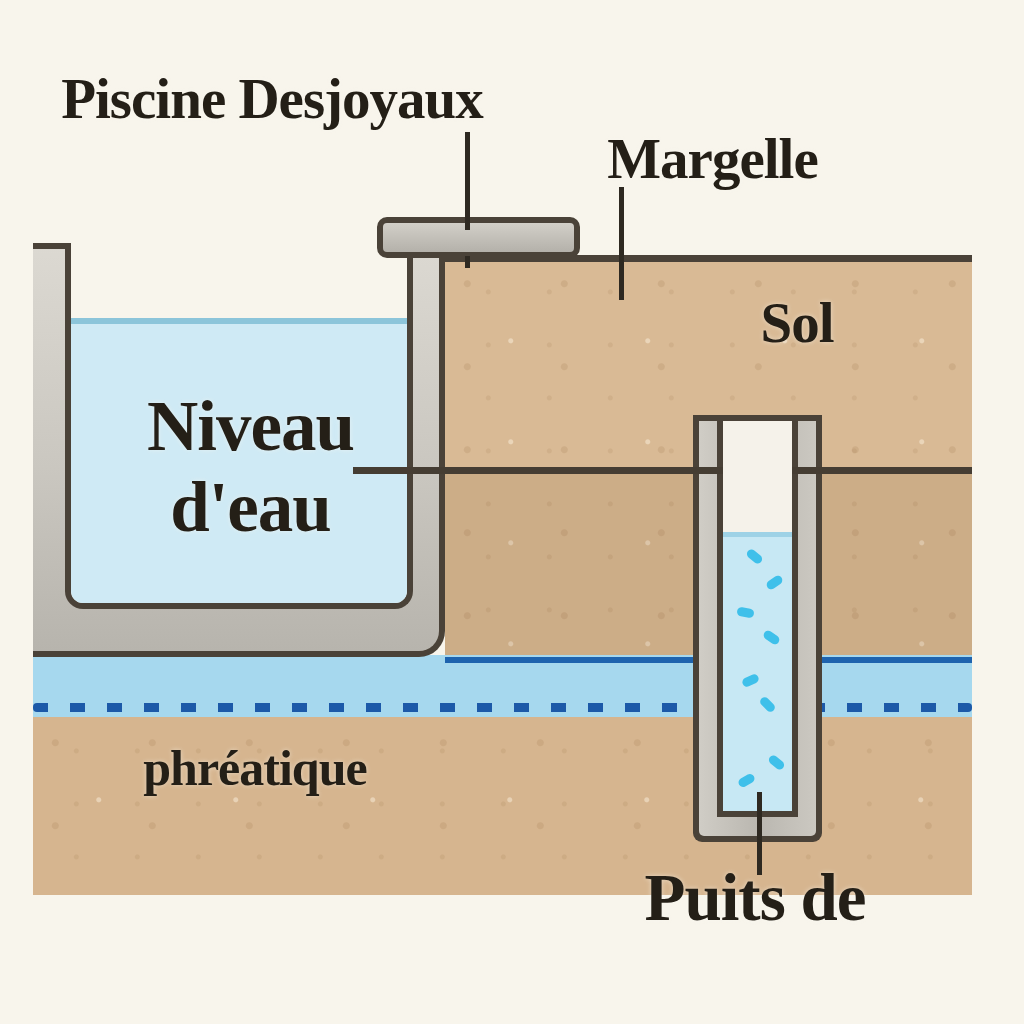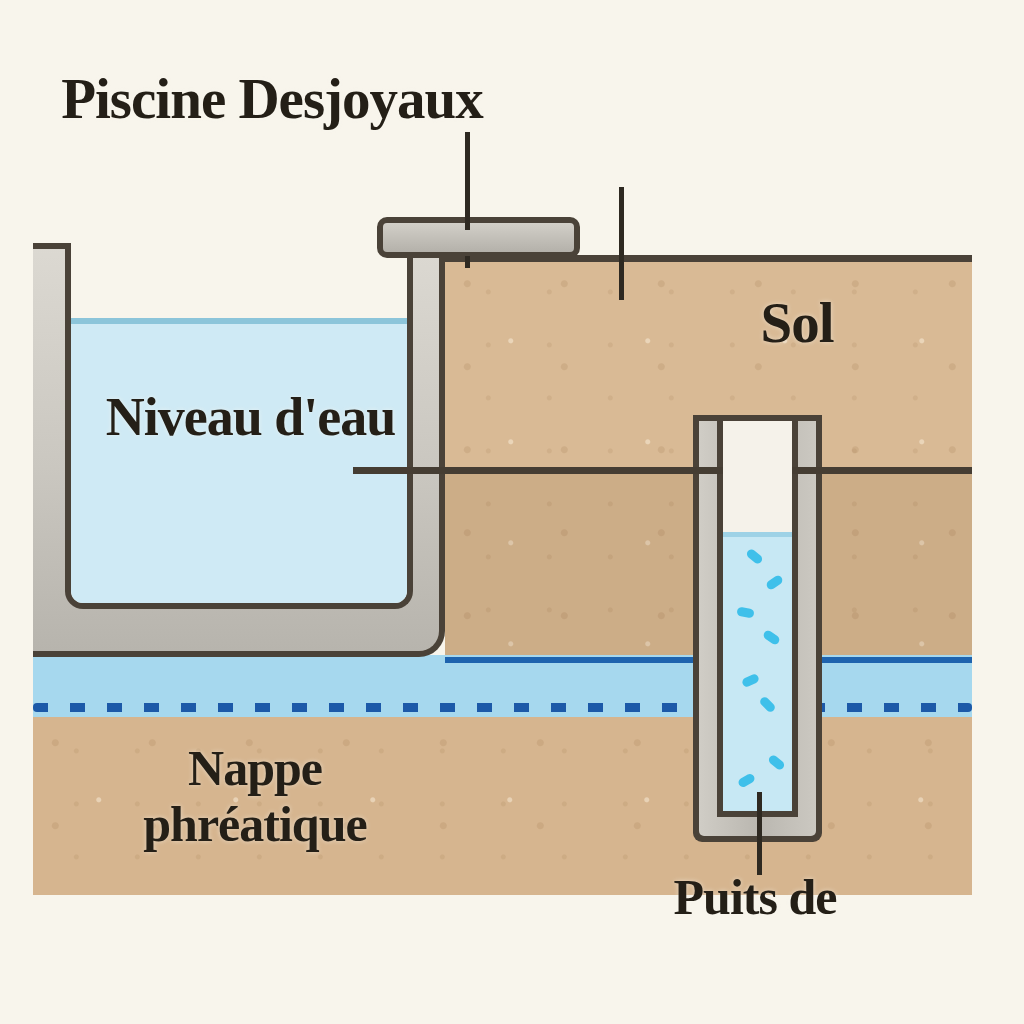--- a/index.html
+++ b/index.html
@@ -68,23 +68,23 @@
   .piscine-line-stub{left:465px;top:256px;width:5px;height:12px;}
   .margelle-line{left:619px;top:187px;width:5px;height:113px;}
   .puits-line{left:757px;top:792px;width:5px;height:83px;}
 
   
   .label{color:#241f17;font-weight:700;letter-spacing:-1px;text-align:center;z-index:60;
     text-shadow:0 0 5px rgba(250,247,240,.55);}
   .lbl-piscine{left:37px;top:66px;width:470px;font-size:57px;}
   .lbl-margelle{left:555px;top:126px;width:315px;font-size:57px;}
   .lbl-sol{left:697px;top:290px;width:200px;font-size:57px;text-align:center;}
-  .lbl-niveau{left:78px;top:386px;width:345px;font-size:54px;}
+  .lbl-niveau{left:78px;top:386px;width:345px;font-size:71px;}
   .lbl-nappe{left:85px;top:740px;width:340px;font-size:50px;line-height:56px;}
-  .lbl-puits{left:515px;top:870px;width:480px;font-size:50px;line-height:55px;}
+  .lbl-puits{left:515px;top:870px;width:480px;font-size:67px;line-height:55px;}
 </style>
 </head>
 <body>
 
 <div class="stage">
 
   <div class="abs soil-tex soil-right"></div>
   <div class="abs soil-right-lower"></div>
   <div class="abs soil-tex deep-soil"></div>
 
@@ -115,23 +115,23 @@
   <div class="droplet" style="left:768px;top:758px;transform:rotate(40deg);"></div>
   <div class="droplet" style="left:738px;top:776px;transform:rotate(-30deg);"></div>
 
   <div class="abs h-line niveau-line"></div>
   <div class="abs v-line piscine-line"></div>
   <div class="abs v-line piscine-line-stub"></div>
   <div class="abs v-line margelle-line"></div>
   <div class="abs v-line puits-line"></div>
 
   <div class="abs label lbl-piscine">Piscine Desjoyaux</div>
+  <div class="abs label lbl-margelle">Margelle</div>
   <div class="abs label lbl-sol">Sol</div>
   <div class="abs label lbl-niveau">Niveau d'eau</div>
   <div class="abs label lbl-nappe">
-    <div>Nappe</div>
     <div>phréatique</div>
   </div>
   <div class="abs label lbl-puits">
     <div>Puits de</div>
   </div>
 
 </div>
 
 </body></html>

